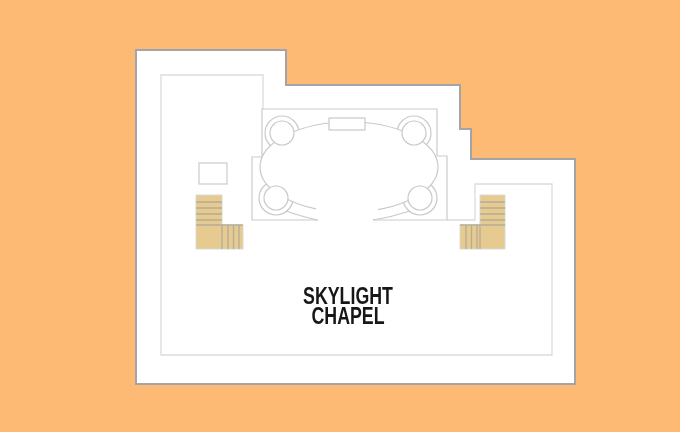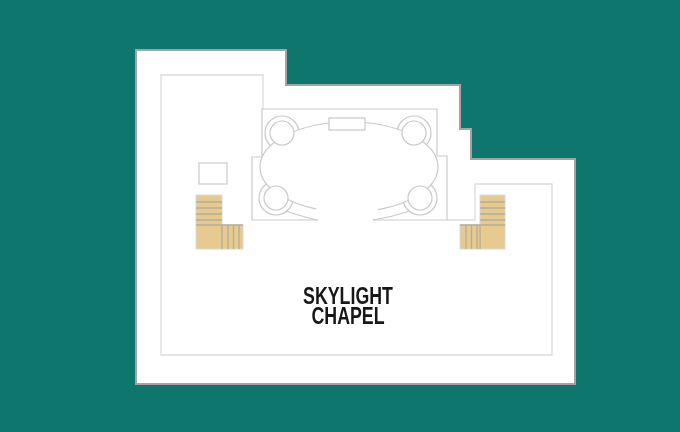--- a/index.html
+++ b/index.html
@@ -31,21 +31,21 @@
     line-height: 20px;
     letter-spacing: 0px;
     transform: scaleX(0.74);
     transform-origin: 50% 50%;
     white-space: nowrap;
   }
 </style>
 </head>
 <body>
 
-<div id="stage" style="background: #0f766e;">
+<div id="stage" style="background: #fdba74;">
 
   <svg id="plan-svg" width="680" height="432" viewBox="0 0 680 432">
 
     <path d="M136,50 H286 V85 H460 V129 H471 V159 H575 V384 H136 Z" fill="#ffffff" stroke-width="2" stroke="#a4a4a8"></path>
 
     <path d="M263,109 L263,75 L161,75 L161,355 L552,355 L552,184 L475,184 L475,220 L447,220" fill="none" stroke-width="1.3" stroke="#dcdcdc"></path>
 
     <path d="M373,220 L447,220 L447,156 L437,156 L437,109 L262,109 L262,157 L252,157 L252,220 L318,220" fill="#ffffff" stroke-width="1.2" stroke="#cbcbcb"></path>
 
     <g stroke-width="1.2" fill="none" stroke="#c9c9c9">

